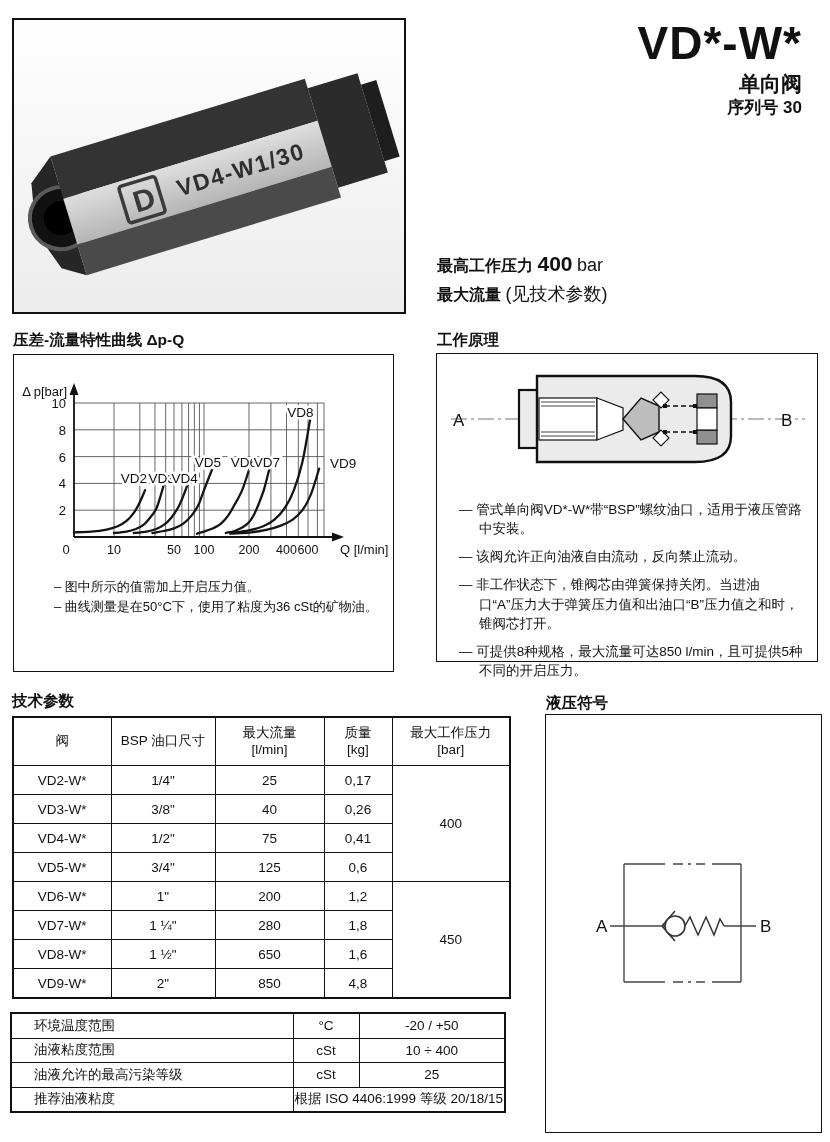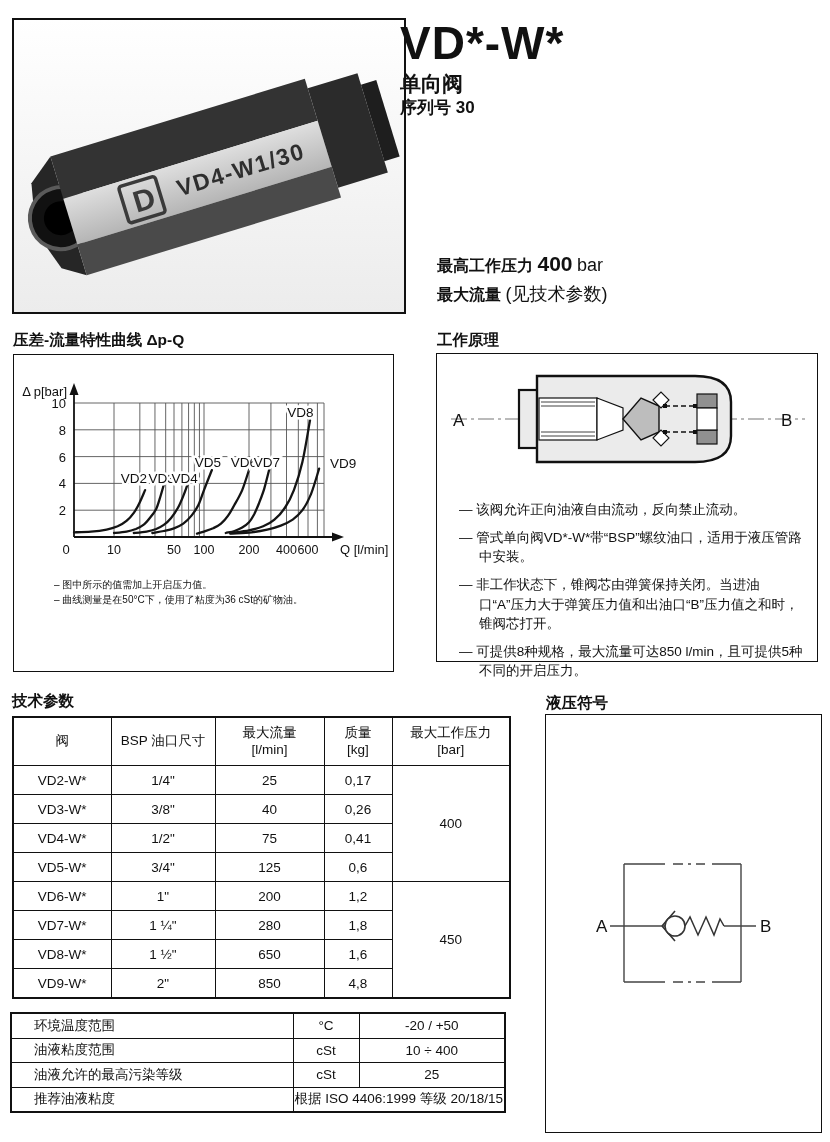--- a/index.html
+++ b/index.html
@@ -3,37 +3,37 @@
 <meta charset="utf-8">
 <style>
   html,body{margin:0;padding:0;background:#e9e9e9;}
   #page{position:relative;width:830px;height:1142px;background:#ffffff;margin:0 auto;
         font-family:"Liberation Sans","DejaVu Sans",sans-serif;color:#111;overflow:hidden;}
   .abs{position:absolute;}
   
   .photo-panel{left:12px;top:18px;width:394px;height:296px;border:2px solid #111;
                box-sizing:border-box;background:#fbfbfb;overflow:hidden;}
   
-  .title-block{left:400px;top:20px;width:422px;text-align:left;line-height:1;}
+  .title-block{left:380px;top:20px;width:422px;text-align:right;line-height:1;}
   .title-model{font-size:46px;font-weight:bold;letter-spacing:1px;margin:0;}
   .title-product{font-size:21px;font-weight:bold;margin-top:7px;}
   .title-series{font-size:17px;font-weight:bold;margin-top:5px;}
   
   .summary{left:437px;top:250px;width:385px;line-height:1.35;}
   .sum-cn{font-size:16px;font-weight:bold;}
   .sum-num{font-size:21px;font-weight:bold;}
   .sum-unit{font-size:18px;font-weight:normal;}
   
   .sec-head{font-size:15.5px;font-weight:bold;}
   
   .panel{border:1.5px solid #111;box-sizing:border-box;background:#fff;}
   .chart-panel{left:13px;top:354px;width:381px;height:318px;}
   .principle-panel{left:436px;top:353px;width:382px;height:309px;}
   .symbol-panel{left:545px;top:714px;width:277px;height:419px;}
-  .notes{padding:6px 14px 0 40px;font-size:10px;line-height:1.5;}
+  .notes{padding:6px 14px 0 40px;font-size:13px;line-height:1.5;}
   .note-item{text-indent:-14px;padding-left:14px;}
   .bullets{padding:2px 14px 0 22px;font-size:13.5px;line-height:1.42;}
   .bullet-item{text-indent:-20px;padding-left:20px;margin-bottom:9px;}
   
   table{border-collapse:collapse;table-layout:fixed;}
   .tech-table{left:12px;top:716px;width:497px;font-size:13.5px;}
   .tech-table td,.tech-table th{border:1.2px solid #111;text-align:center;vertical-align:middle;
        font-weight:normal;padding:0 2px;}
   .tech-table{border:2px solid #111;}
   .tech-table .hdr td{height:47px;line-height:1.25;}
@@ -185,22 +185,22 @@
         <rect x="256" y="50" width="4" height="4" fill="#111"></rect>
       <rect x="226" y="76" width="4" height="4" fill="#111"></rect>
         <rect x="256" y="76" width="4" height="4" fill="#111"></rect>
       <rect x="260" y="40" width="20" height="14" fill="#909090" stroke="#111" stroke-width="1.2"></rect>
       <rect x="260" y="76" width="20" height="14" fill="#909090" stroke="#111" stroke-width="1.2"></rect>
       <rect x="260" y="54" width="20" height="22" fill="#fff" stroke="#111" stroke-width="1.2"></rect>
       <text x="16" y="72" font-size="17" fill="#111">A</text>
       <text x="344" y="72" font-size="17" fill="#111">B</text>
     </svg>
     <div class="bullets" id="principle-bullets">
+        <div class="bullet-item">— 管式单向阀VD*-W*带“BSP”螺纹油口，适用于液压管路中安装。</div>
         <div class="bullet-item">— 该阀允许正向油液自由流动，反向禁止流动。</div>
-        <div class="bullet-item">— 管式单向阀VD*-W*带“BSP”螺纹油口，适用于液压管路中安装。</div>
         <div class="bullet-item">— 非工作状态下，锥阀芯由弹簧保持关闭。当进油口“A”压力大于弹簧压力值和出油口“B”压力值之和时，锥阀芯打开。</div>
         <div class="bullet-item">— 可提供8种规格，最大流量可达850 l/min，且可提供5种不同的开启压力。</div>
       </div>
   </div>
 
   <table class="abs tech-table" id="tech-table">
     <colgroup>
         <col style="width:98px">
         <col style="width:104px">
         <col style="width:109px">

